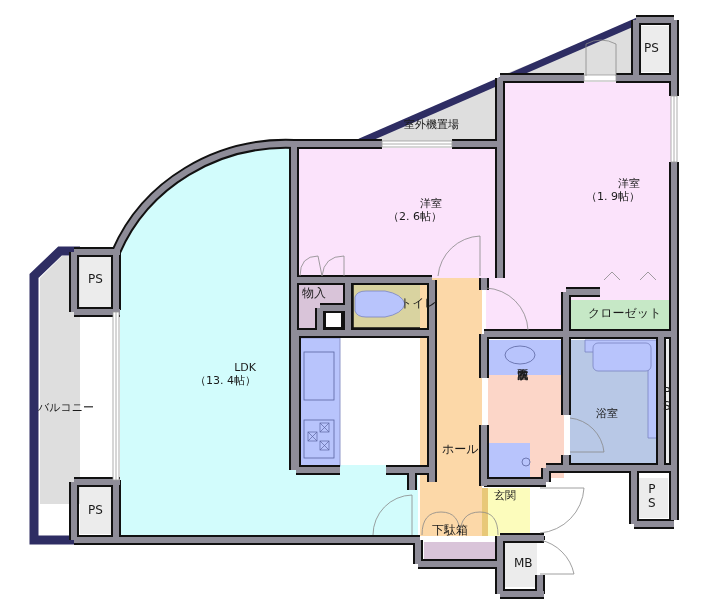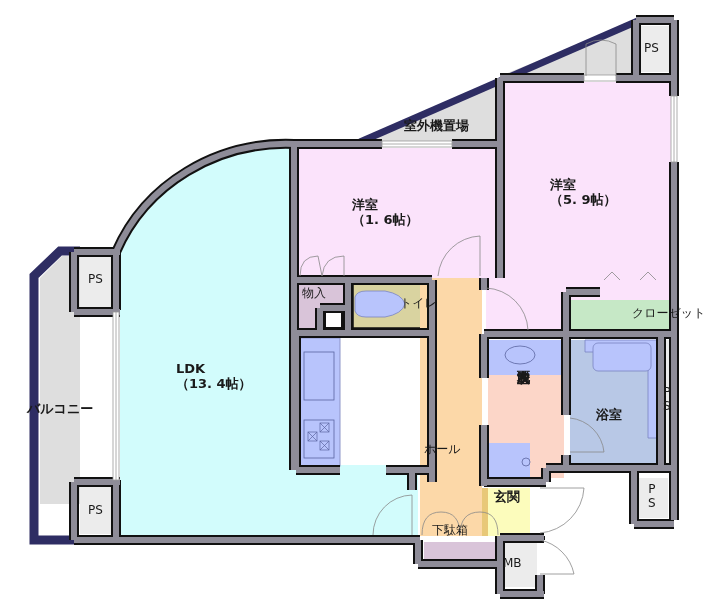--- a/index.html
+++ b/index.html
@@ -1,19 +1,19 @@
 <!DOCTYPE html>
 <html><head>
 <meta charset="utf-8">
 <style>
   html, body { margin: 0; padding: 0; background: #ffffff; }
   body { width: 720px; height: 615px; position: relative; overflow: hidden; font-family: "DejaVu Sans", sans-serif; }
   #plan { position: absolute; left: 0; top: 0; }
-  .lbl { position: absolute; font-family: "DejaVu Sans", sans-serif; color: #1a1a1a; line-height: 1.15; text-align: left; white-space: nowrap; }
-  .lbl-sm { font-size: 13px; font-weight: bold; }
+  .lbl { position: absolute; font-family: "DejaVu Sans", sans-serif; color: #1a1a1a; line-height: 1.15; text-align: right; white-space: nowrap; }
+  .lbl-sm { font-size: 11px; }
   .lbl-xs { font-size: 12px; }
   .vert { writing-mode: vertical-rl; text-orientation: upright; letter-spacing: 0; }
   .room { cursor: default; }
 </style>
 </head>
 <body>
 
 <svg id="plan" width="720" height="615" viewBox="0 0 720 615">
 
   <polygon points="40,278 62,256 80,256 80,504 40,504" fill="#dedede"></polygon>
@@ -222,47 +222,47 @@
     <path d="M540,540 A44,44 0 0 1 574,574 L540,574"></path>
   </g>
 
   <rect class="room" x="120" y="250" width="172" height="285" fill="transparent"></rect>
 </svg>
 
 <div class="lbl lbl-sm" style="left:404px; top:119px;">室外機置場</div>
 
 <div class="lbl lbl-sm" style="left:352px; top:198px; width:90px;">
   <div>洋室</div>
-  <div>（1. 6帖）</div>
+  <div>（2. 6帖）</div>
 </div>
 
 <div class="lbl lbl-sm" style="left:550px; top:178px; width:90px;">
   <div>洋室</div>
-  <div>（5. 9帖）</div>
+  <div>（1. 9帖）</div>
 </div>
 
-<div class="lbl lbl-sm" style="left:176px; top:362px; width:100px;">
+<div class="lbl lbl-sm" style="left:156px; top:362px; width:100px;">
   <div>LDK</div>
   <div>（13. 4帖）</div>
 </div>
 
-<div class="lbl lbl-sm" style="left:27px; top:402px;">バルコニー</div>
+<div class="lbl lbl-sm" style="left:38px; top:402px;">バルコニー</div>
 
 <div class="lbl lbl-xs" style="left:302px; top:287px;">物入</div>
 <div class="lbl lbl-xs" style="left:400px; top:297px;">トイレ</div>
 
-<div class="lbl lbl-xs" style="left:588px; top:307px;margin-left:44px;">クローゼット</div>
+<div class="lbl lbl-xs" style="left:588px; top:307px;">クローゼット</div>
 
 <div class="lbl lbl-sm vert" style="left:515px; top:360px;">洗面脱衣室</div>
 
 <div class="lbl lbl-sm" style="left:596px; top:408px;">浴室</div>
 
-<div class="lbl lbl-xs" style="left:424px; top:443px;">ホール</div>
+<div class="lbl lbl-xs" style="left:442px; top:443px;">ホール</div>
 
 <div class="lbl lbl-sm" style="left:494px; top:490px;">玄関</div>
 <div class="lbl lbl-xs" style="left:432px; top:524px;">下駄箱</div>
-<div class="lbl lbl-xs" style="left:503px; top:557px;">MB</div>
+<div class="lbl lbl-xs" style="left:514px; top:557px;">MB</div>
 
 <div class="lbl lbl-xs" style="left:644px; top:42px;">PS</div>
 <div class="lbl lbl-xs" style="left:88px; top:273px;">PS</div>
 <div class="lbl lbl-xs" style="left:88px; top:504px;">PS</div>
 <div class="lbl lbl-xs vert" style="left:659px; top:385px;">PS</div>
 <div class="lbl lbl-xs vert" style="left:644px; top:482px;">PS</div>
 
 </body></html>

